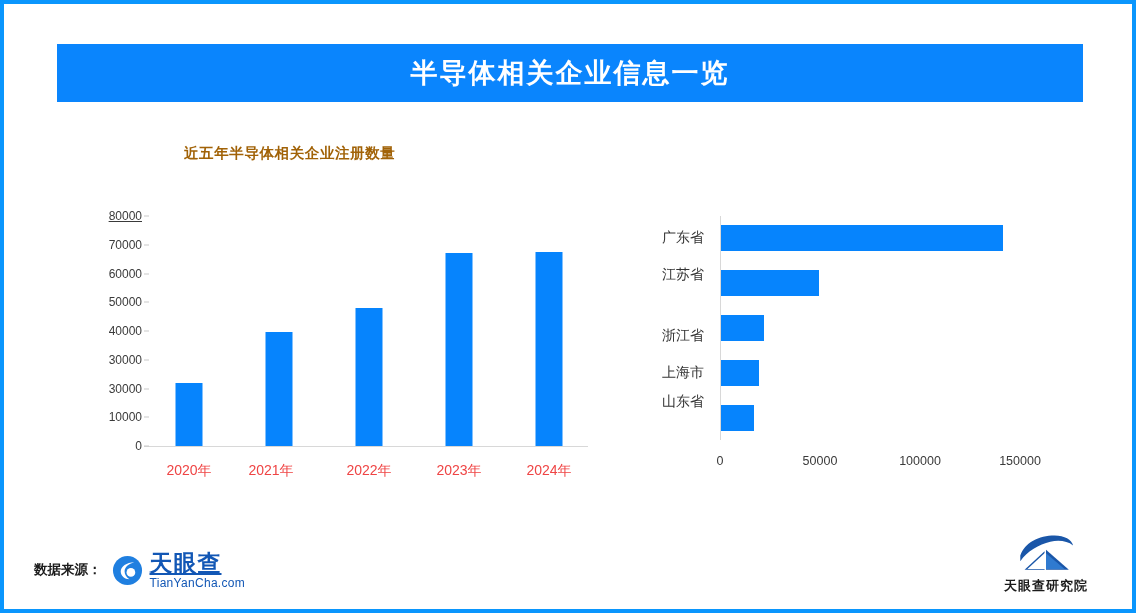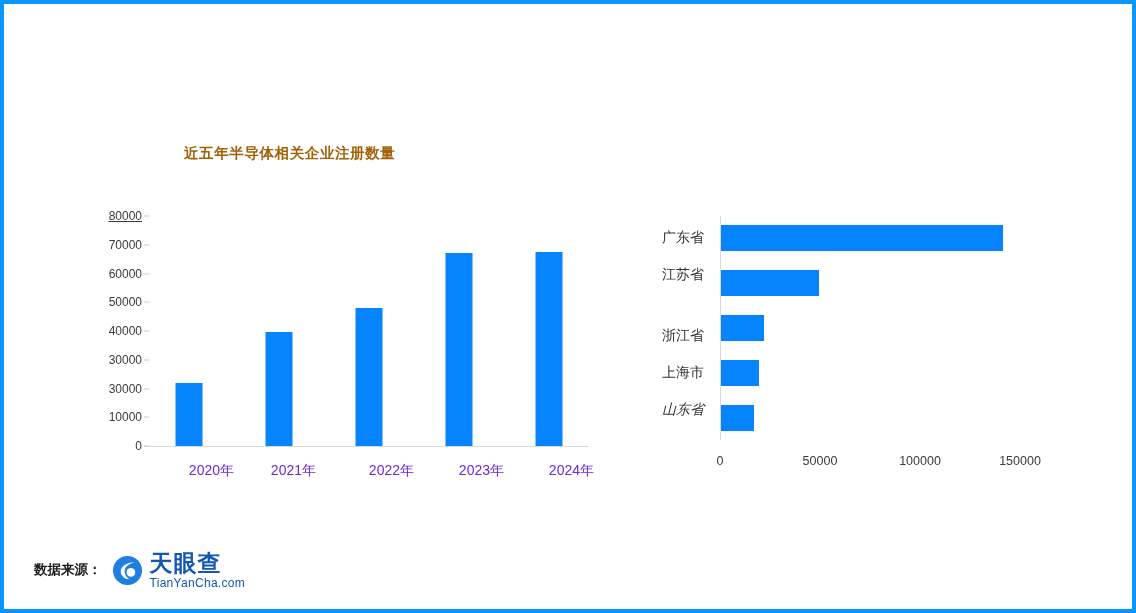--- a/index.html
+++ b/index.html
@@ -116,23 +116,23 @@
     bottom: 0;
     left: 50%;
     transform: translateX(-50%);
     width: 27px;
     background: #0684fd;
   }
   .v-xlabel {
     position: absolute;
     top: 246px;
     width: 90px;
-    text-align: right;
+    text-align: center;
     font-size: 14px;
-    color: #6d28d9;
+    color: #ef4444;
     white-space: nowrap;
   }
   
   #hbar-chart {
     position: absolute;
     left: 0;
     top: 72px;
     width: 470px;
     height: 280px;
   }
@@ -206,20 +206,21 @@
     display: flex;
     flex-direction: column;
     line-height: 1;
   }
   #tyc-cn {
     font-size: 23px;
     font-weight: bold;
     color: #1257b5;
     letter-spacing: 1px;
     white-space: nowrap;
+    text-decoration: underline;
   }
   #tyc-en {
     font-size: 12px;
     color: #1257b5;
     letter-spacing: 0.3px;
     margin-top: 2px;
     white-space: nowrap;
   }
   #footer-brand {
     position: absolute;
@@ -238,20 +239,23 @@
     color: #1b1b1b;
     letter-spacing: 1px;
     white-space: nowrap;
   }
 </style>
 </head>
 <body>
 
 <div id="page">
 
+  <div id="header-banner">
+    <div id="header-title">半导体相关企业信息一览</div>
+  </div>
 
   <div id="left-panel" class="panel">
     <div class="panel-title">近五年半导体相关企业注册数量</div>
     <div id="vbar-chart">
       <div class="v-yaxis">
           <div class="v-ytick" style="top: 230px;">0</div>
           <div class="v-ytick" style="top: 201.25px;">10000</div>
           <div class="v-ytick" style="top: 172.5px;">30000</div>
           <div class="v-ytick" style="top: 143.75px;">30000</div>
           <div class="v-ytick" style="top: 115px;">40000</div>
@@ -302,21 +306,21 @@
       <div class="h-bar" title="广东省 141000" style="top: 22.4px; width: 282px; background: rgb(6, 132, 253);"></div>
           <div class="h-bar" title="江苏省 49000" style="top: 67.2px; width: 98px; background: rgb(6, 132, 253);"></div>
           <div class="h-bar" title="浙江省 21500" style="top: 112px; width: 43px; background: rgb(6, 132, 253);"></div>
           <div class="h-bar" title="上海市 19000" style="top: 156.8px; width: 38px; background: rgb(6, 132, 253);"></div>
           <div class="h-bar" title="山东省 16500" style="top: 201.6px; width: 33px; background: rgb(6, 132, 253);"></div>
         </div>
     <div class="h-catlabel" style="top: 22.4px;">广东省</div>
         <div class="h-catlabel" style="top: 59px;">江苏省</div>
         <div class="h-catlabel" style="top: 120px;">浙江省</div>
         <div class="h-catlabel" style="top: 156.8px;">上海市</div>
-        <div class="h-catlabel" style="top: 194px; font-style: italic;">山东省</div>
+        <div class="h-catlabel" style="top: 186px;">山东省</div>
         <div class="h-xtick" style="left: 116px;">0</div>
         <div class="h-xtick" style="left: 216px;">50000</div>
         <div class="h-xtick" style="left: 316px;">100000</div>
         <div class="h-xtick" style="left: 416px;">150000</div>
       </div>
   </div>
 
   <div id="footer-source">
     <div id="source-label">数据来源：</div>
     <div id="tyc-logo">
@@ -325,14 +329,24 @@
         <path d="M46 15 C30 15 18 24 18 34 C18 43 26 50 36 50 C30 46 26 40 26 34 C26 25 34 18 46 15 Z" fill="#ffffff"></path>
         <circle cx="39" cy="36" r="9" fill="#ffffff"></circle>
       </svg>
       <div id="tyc-wordmark">
         <div id="tyc-cn">天眼查</div>
         <div id="tyc-en">TianYanCha.com</div>
       </div>
     </div>
   </div>
 
+  <div id="footer-brand">
+    <svg id="brand-mark" viewBox="0 0 80 56">
+      <path d="M4 30 C10 12 30 2 52 2 C66 2 76 8 78 16 C70 10 58 8 46 11 C30 15 14 24 4 38 Z" fill="#1a56a8"></path>
+      <path d="M40 22 L72 50 L40 50 Z" fill="#1a56a8"></path>
+      <path d="M38 24 L10 50 L38 50 Z" fill="#1a56a8"></path>
+      <path d="M39 26 L14 49 L39 49 Z" fill="#ffffff"></path>
+      <path d="M40 27 L40 49 L66 49 Z" fill="#2f7ad0"></path>
+    </svg>
+    <div id="brand-name">天眼查研究院</div>
+  </div>
 
 </div>
 
 </body></html>

